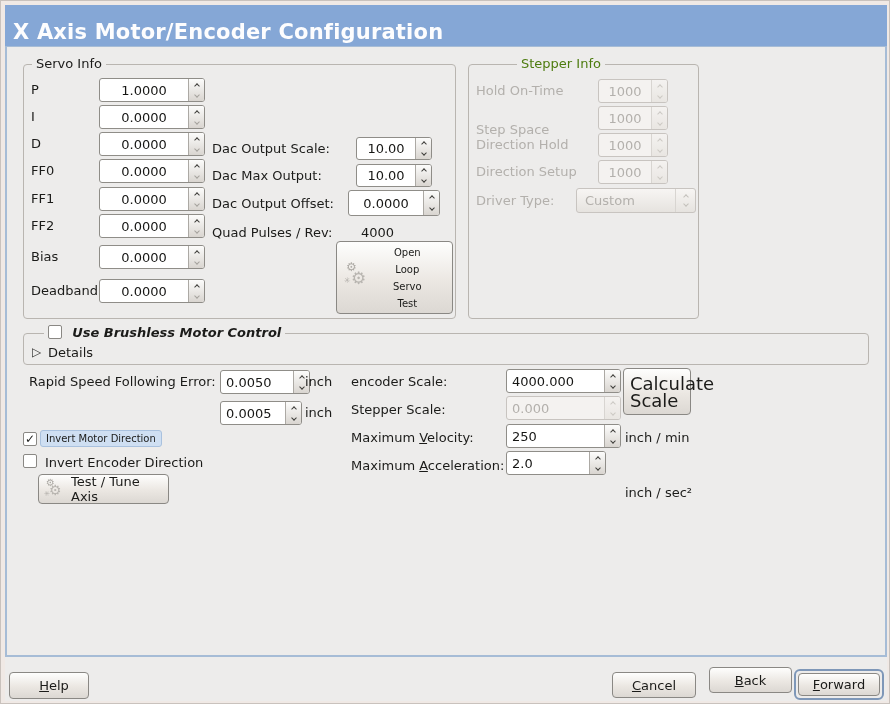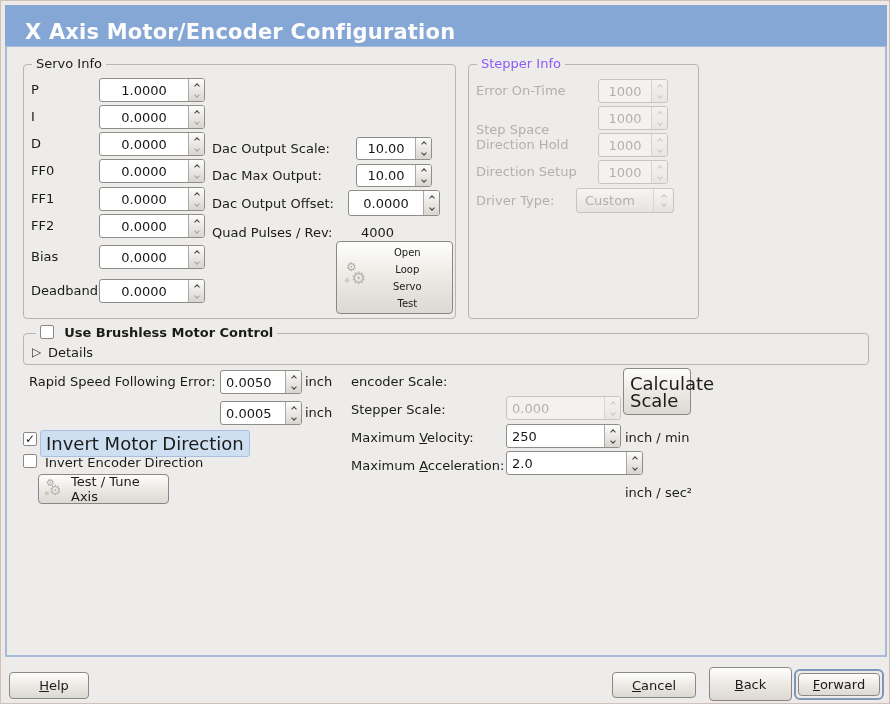--- a/index.html
+++ b/index.html
@@ -6,32 +6,32 @@
   html,body { background:#d8d4cf; }
   .win {
     position:relative; width:890px; height:704px;
     background:#f0e9e5;
     font-family:"DejaVu Sans","Liberation Sans",sans-serif;
     color:#1b1b19; overflow:hidden;
     border:1px solid #c9c2bd;
   }
   .titlebar {
     position:absolute; left:4px; top:4px; width:882px; height:53px;
-    display:flex; align-items:center; padding-left:20px;
+    display:flex; align-items:center; padding-left:8px;
   }
   .titlebar .t { font-size:21px; font-weight:bold; color:#fdfdfe; letter-spacing:0.2px; }
   .content {
     position:absolute; left:4px; top:45px; width:882px; height:611px;
     background:#edeceb; border:2px solid #a6bcd6; border-top:1px solid #a6bcd6;
   }
   .bottomstrip { position:absolute; left:4px; top:656px; width:882px; height:44px; background:#edeceb; }
 
   .frame { position:absolute; border:1px solid #b9b5b0; border-radius:4px; }
   .legend { position:absolute; top:-9px; left:8px; background:#edeceb; padding:0 4px; font-size:13px; white-space:nowrap; }
-  .legend.dis { color:#8b5cf6; }
+  .legend.dis { color:#4d7c0f;margin-left:40px; }
 
   .lbl { position:absolute; font-size:13px; white-space:nowrap; color:#1b1b19; }
   .lbl.dis { color:#b3b0ac; }
   .u { text-decoration:underline; }
 
   .spin {
     position:absolute; display:flex; align-items:stretch; height:24px;
     background:#fff; border:1px solid #8f8d88; border-radius:3px; overflow:hidden;
   }
   .spin .val { flex:1; display:flex; align-items:center; padding:0 5px; font-size:13px; color:#161614; }
@@ -59,21 +59,21 @@
   .gtkbtn {
     position:absolute; display:flex; align-items:center; justify-content:center;
     border:1px solid #8a8884; border-radius:4px; font-size:13px; color:#1b1b19;
     background:linear-gradient(180deg,#fefefd,#ebe7e2 55%,#dcd8d3);
   }
   .cb { position:absolute; width:14px; height:14px; background:#fff; border:1px solid #8a8884;
     border-radius:2px; display:flex; align-items:center; justify-content:center;
     font-size:12px; font-weight:bold; color:#222220; }
   .cb.inline { position:relative; display:inline-flex; vertical-align:-2px; }
   .hl { position:absolute; background:#cfdff2; border:1px solid #a9c1de; border-radius:3px;
-    padding:2px 5px; font-size:18px; white-space:nowrap; }
+    padding:2px 5px; font-size:10px; white-space:nowrap; }
   .expander { font-size:12px; color:#333331; }
 
   .gears { position:relative; width:26px; height:28px; flex:none; }
   .gears .g1 { position:absolute; left:1px; top:-4px; font-size:12px; color:#aeaba6; }
   .gears .g2 { position:absolute; left:6px; top:4px; font-size:17px; color:#b8b5b0; }
   .gears .g3 { position:absolute; left:-1px; top:12px; font-size:8px; color:#b3b0ab; }
 
   .btn-multiline { flex-direction:row; justify-content:flex-start; padding-left:8px; gap:22px; }
   .btn-multiline .txt { font-size:10px; line-height:17px; text-align:center; }
   .calc .txt { font-size:18px; line-height:17px; text-align:left; }
@@ -254,21 +254,21 @@
       <span>Loop</span><br>
       <span>Servo</span><br>
       <span>Test</span>
     </span>
   </div>
 
   <div class="frame" style="left:467px; top:63px; width:231px; height:255px;">
     <span class="legend dis">Stepper Info</span>
   </div>
 
-  <span class="lbl dis" style="left:475px; top:82px;">Error On-Time</span>
+  <span class="lbl dis" style="left:475px; top:82px;">Hold On-Time</span>
   <div class="spin center dis" style="left:597px; top:78px; width:70px;">
       <span class="val">1000</span>
       <span class="btns">
         <span class="sb">
           <i class="cu"></i>
         </span>
         <span class="sb">
           <i class="cd"></i>
         </span>
       </span>
@@ -307,39 +307,39 @@
         <span class="sb">
           <i class="cu"></i>
         </span>
         <span class="sb">
           <i class="cd"></i>
         </span>
       </span>
     </div>
 
   <span class="lbl dis" style="left:475px; top:192px;">Driver Type:</span>
-  <div class="combo" style="left:575px; top:187px; width:98px; height:25px;">
+  <div class="combo" style="left:575px; top:187px; width:120px; height:25px;">
     <span class="cval">Custom</span>
     <span class="cbtns">
         <i class="cu"></i>
         <i class="cd"></i>
       </span>
   </div>
 
   <div class="frame" style="left:22px; top:332px; width:846px; height:32px;">
-    <span class="legend" style="left:12px;">
+    <span class="legend" style="left:20px;font-style:italic;">
       <span class="cb inline"></span>
       <b style="margin-left:6px;">Use Brushless Motor Control</b>
     </span>
     <span class="expander" style="position:absolute; left:8px; top:11px;">▷</span>
     <span class="lbl" style="left:24px; top:11px;">Details</span>
   </div>
 
   <span class="lbl" style="left:28px; top:373px;">Rapid Speed Following Error:</span>
-  <div class="spin" style="left:219px; top:369px; width:82px;">
+  <div class="spin" style="left:219px; top:369px; width:90px;">
       <span class="val">0.0050</span>
       <span class="btns">
         <span class="sb">
           <i class="cu"></i>
         </span>
         <span class="sb">
           <i class="cd"></i>
         </span>
       </span>
     </div>
@@ -352,20 +352,31 @@
           <i class="cu"></i>
         </span>
         <span class="sb">
           <i class="cd"></i>
         </span>
       </span>
     </div>
   <span class="lbl" style="left:304px; top:404px;">inch</span>
 
   <span class="lbl" style="left:350px; top:373px;">encoder Scale:</span>
+  <div class="spin" style="left:505px; top:368px; width:115px;">
+      <span class="val">4000.000</span>
+      <span class="btns">
+        <span class="sb">
+          <i class="cu"></i>
+        </span>
+        <span class="sb">
+          <i class="cd"></i>
+        </span>
+      </span>
+    </div>
 
   <div class="gtkbtn calc" style="left:622px; top:367px; width:68px; height:47px; justify-content:flex-start; padding-left:6px;">
     <span class="txt">
       <span>Calculate</span><br>
       <span>Scale</span>
     </span>
   </div>
 
   <span class="lbl" style="left:350px; top:401px;">Stepper Scale:</span>
   <div class="spin dis" style="left:505px; top:395px; width:115px;">
@@ -392,21 +403,21 @@
         <span class="sb">
           <i class="cd"></i>
         </span>
       </span>
     </div>
   <span class="lbl" style="left:624px; top:429px;">inch / min</span>
 
   <span class="lbl" style="left:350px; top:457px;">
     <span>Maximum </span><span class="u">A</span><span>cceleration:</span>
   </span>
-  <div class="spin" style="left:505px; top:450px; width:137px;">
+  <div class="spin" style="left:505px; top:450px; width:100px;">
       <span class="val">2.0</span>
       <span class="btns">
         <span class="sb">
           <i class="cu"></i>
         </span>
         <span class="sb">
           <i class="cd"></i>
         </span>
       </span>
     </div>
@@ -430,21 +441,21 @@
   </div>
 
   <div class="gtkbtn" style="left:8px; top:671px; width:80px; height:27px;padding-left:10px;">
     <span><span class="u">H</span><span>elp</span></span>
   </div>
 
   <div class="gtkbtn" style="left:611px; top:671px; width:84px; height:26px;">
     <span><span class="u">C</span><span>ancel</span></span>
   </div>
 
-  <div class="gtkbtn" style="left:708px; top:666px; width:83px; height:34px;">
+  <div class="gtkbtn" style="left:708px; top:666px; width:83px; height:26px;">
     <span><span class="u">B</span><span>ack</span></span>
   </div>
 
   <div class="focusring" style="left:793px; top:668px; width:90px; height:31px;">
     <div class="gtkbtn">
       <span><span class="u">F</span><span>orward</span></span>
     </div>
   </div>
 
 </div>

